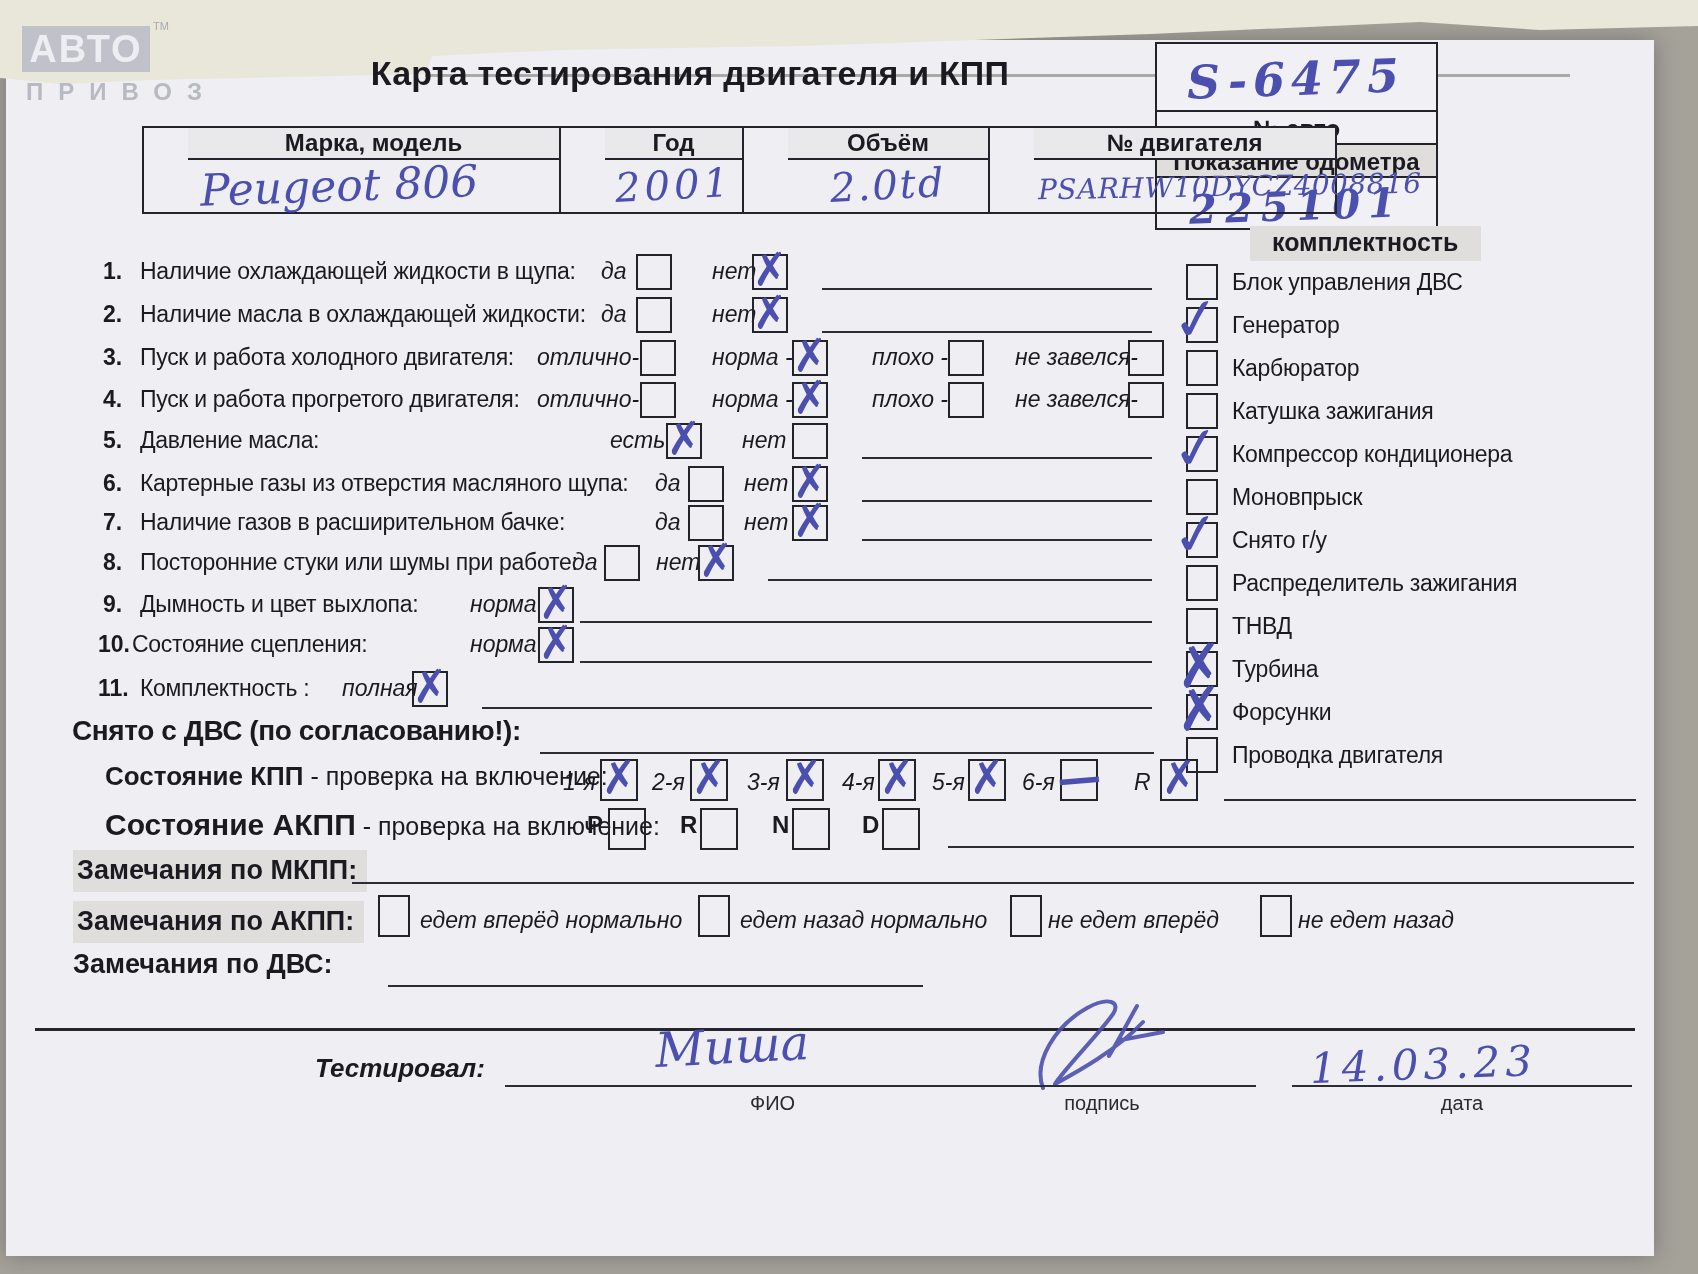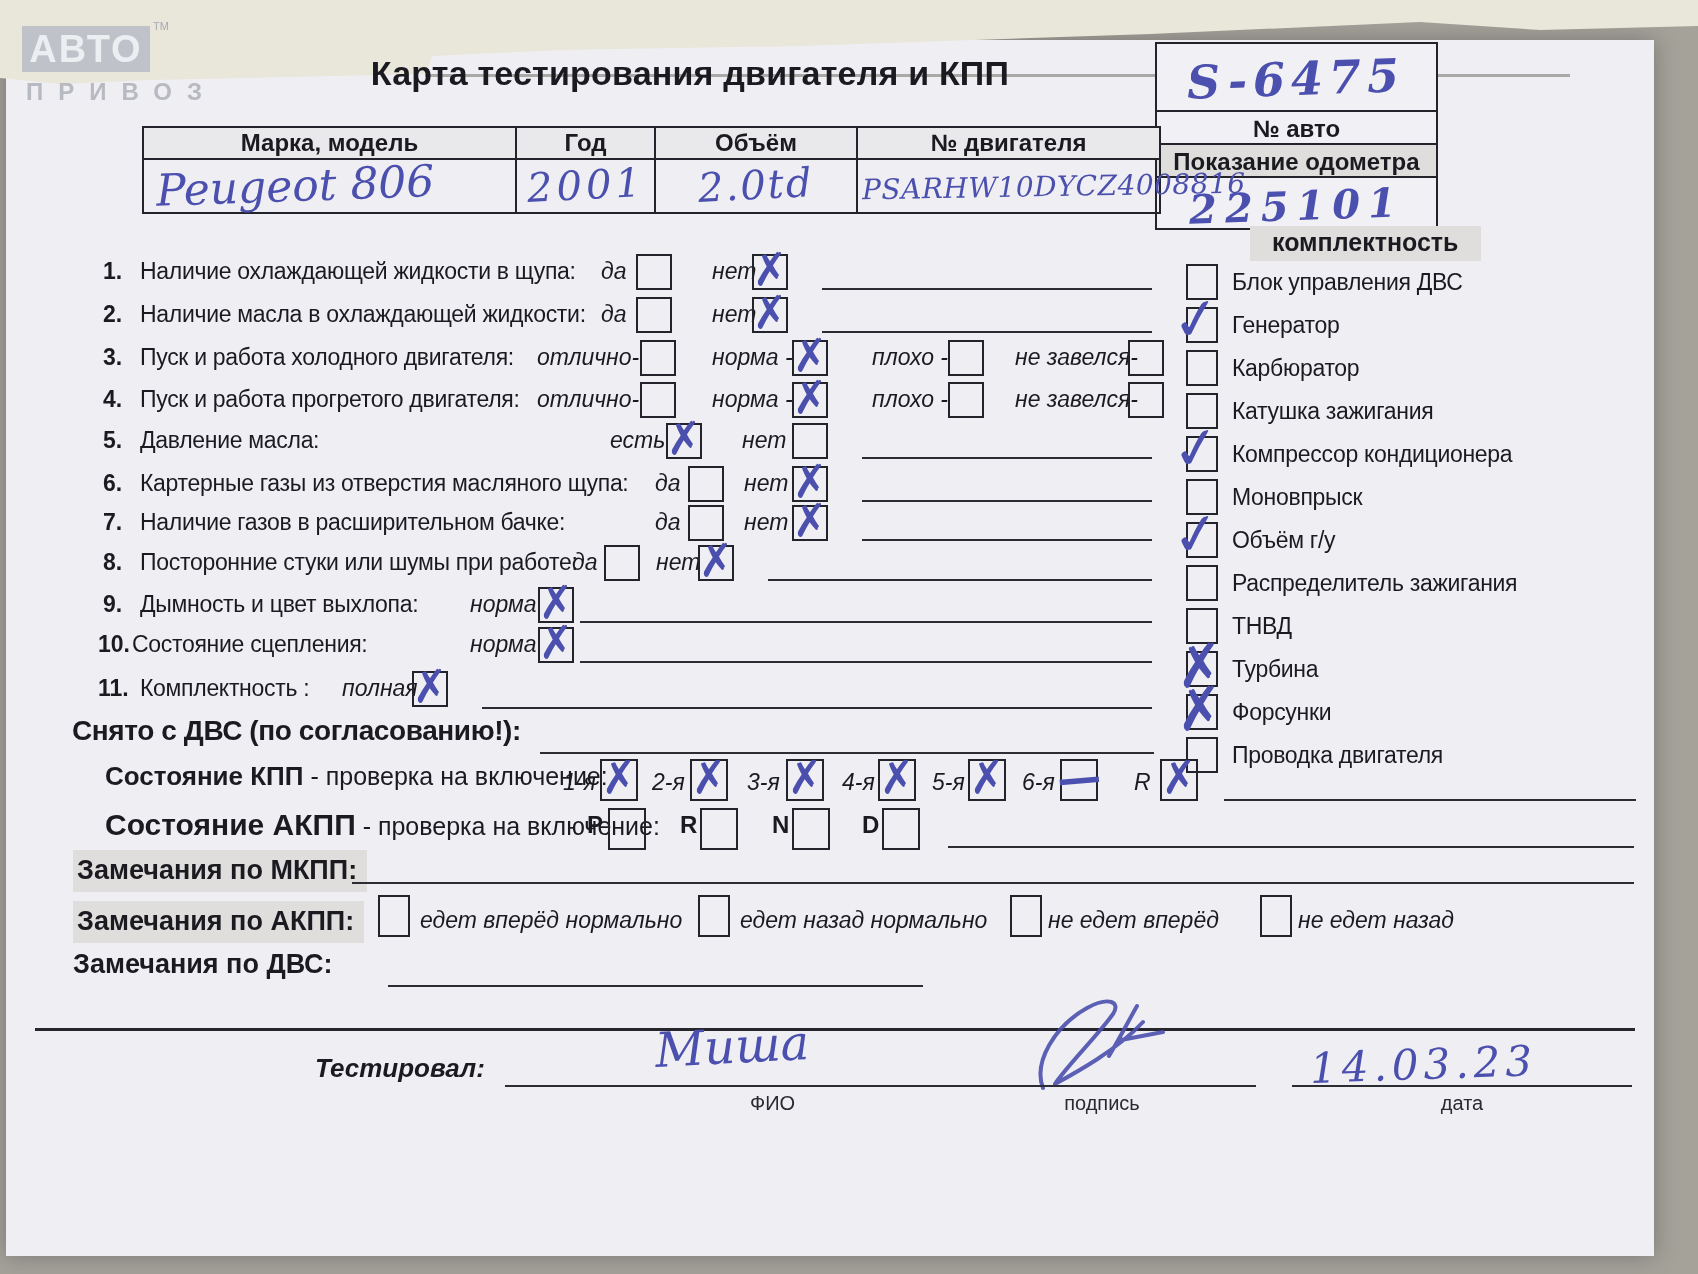--- a/index.html
+++ b/index.html
@@ -28,21 +28,21 @@
   .cb .mark.bigx{font-size:58px;transform:translate(-55%,-55%) rotate(-6deg);}
   .cb.gear{width:38px;height:42px;}
   .cb.tall{width:32px;height:42px;}
   .cb.eq{position:relative;flex:0 0 auto;width:32px;height:36px;top:0;}
   .fill-line{position:absolute;height:0;border-bottom:2px solid #2c2c33;}
   .rule{position:absolute;height:0;border-bottom:3px solid #26262c;}
   .band{background:var(--band,#e0dfdd);}
   .ink{font-family:"DejaVu Serif",serif;font-style:italic;color:var(--ink,#4b50ae);white-space:nowrap;}
   
   .vtable{position:absolute;left:142px;top:126px;display:flex;border:2px solid #23232b;}
-  .vcol{border-right:2px solid #23232b;}
+  .vcol{border-right:2px solid #23232b;padding-left:44px;}
   .vcol:last-child{border-right:none;}
   .vhead{height:30px;line-height:30px;text-align:center;font-weight:bold;font-size:24px;
          border-bottom:2px solid #23232b;background:#e9e8ea;}
   .vval{height:52px;position:relative;}
   
   .refbox{position:absolute;left:1155px;top:42px;width:283px;box-sizing:border-box;border:2px solid #23232b;background:#f1f0f4;}
   .refrow{box-sizing:border-box;border-bottom:2px solid #23232b;text-align:center;font-weight:bold;font-size:24px;}
   .refrow:last-child{border-bottom:none;}
   
   .eqlist{position:absolute;left:1186px;top:264px;display:flex;flex-direction:column;gap:7px;}
@@ -137,21 +137,21 @@
     <div class="eqitem">
         <span class="cb eq">
           <span class="mark tick"></span>
         </span>
         <span class="lbl">Моновпрыск</span>
       </div>
     <div class="eqitem">
         <span class="cb eq">
           <span class="mark tick">✓</span>
         </span>
-        <span class="lbl">Объём г/у</span>
+        <span class="lbl">Снято г/у</span>
       </div>
     <div class="eqitem">
         <span class="cb eq">
           <span class="mark tick"></span>
         </span>
         <span class="lbl">Распределитель зажигания</span>
       </div>
     <div class="eqitem">
         <span class="cb eq">
           <span class="mark tick"></span>

